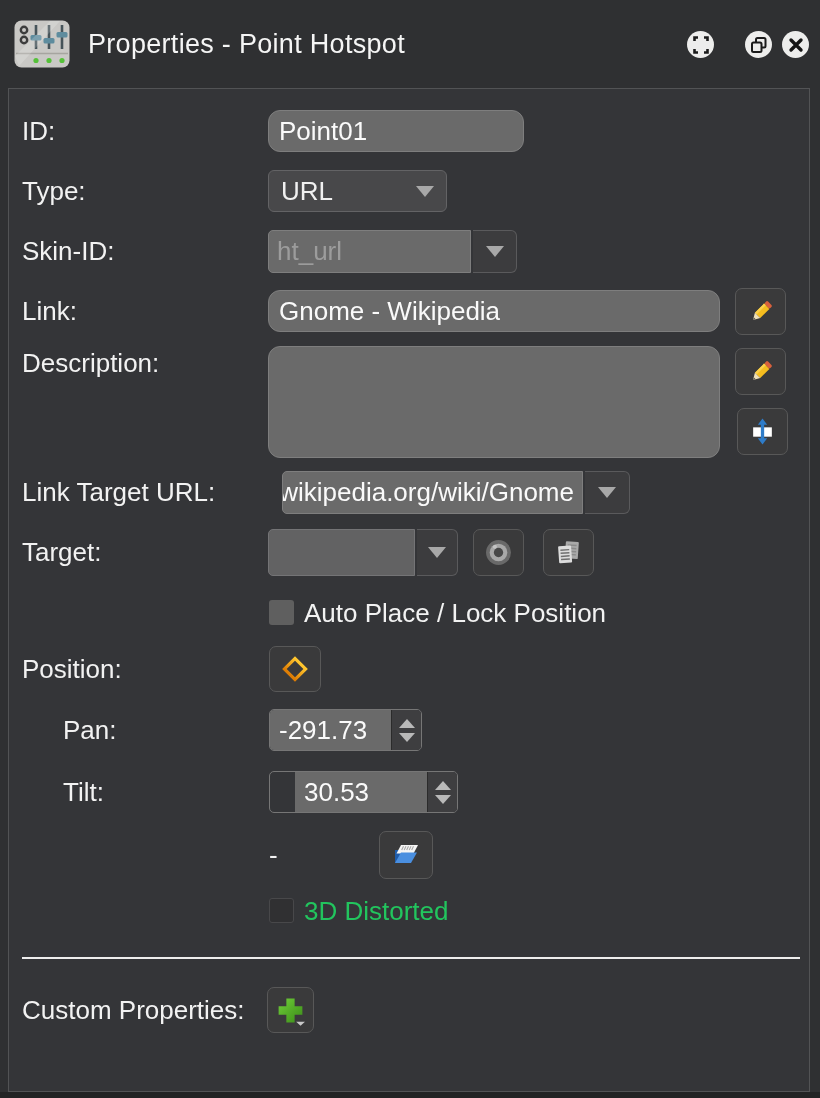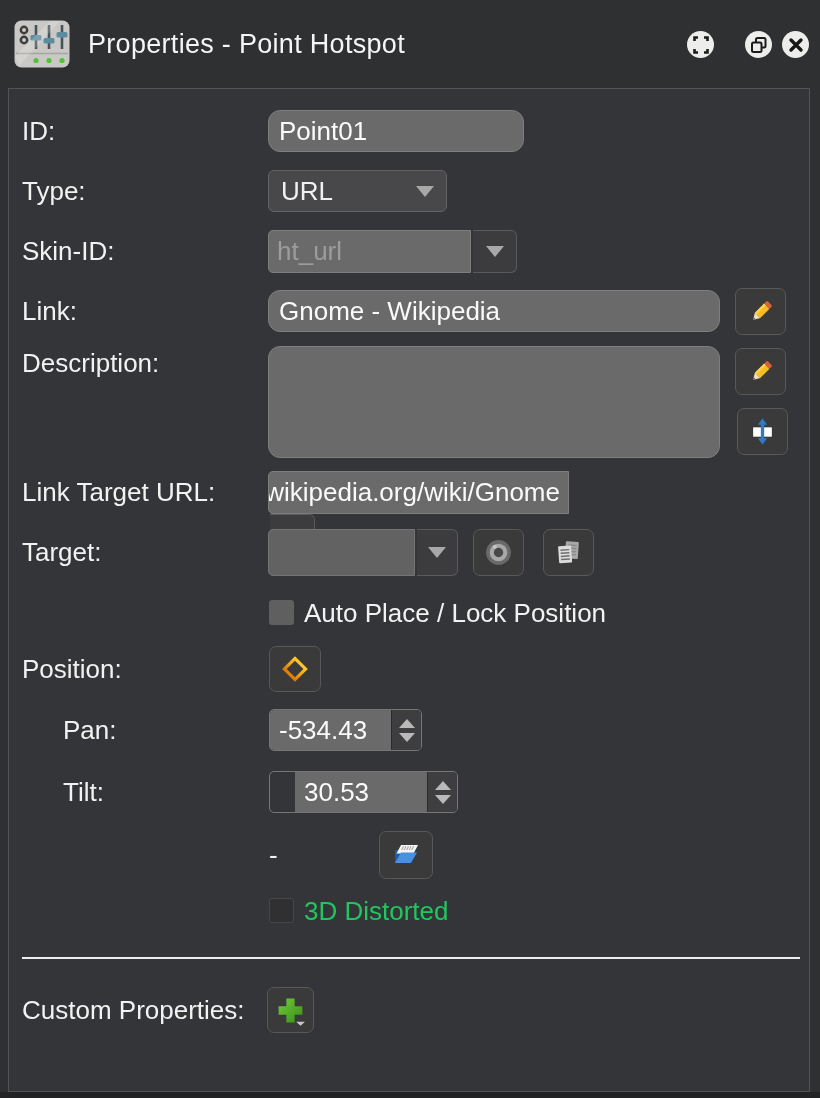--- a/index.html
+++ b/index.html
@@ -169,21 +169,21 @@
         <rect x="4" y="9" width="18" height="9" fill="#ffffff"></rect>
         <g fill="#2e7cc9">
           <rect x="11.4" y="5" width="3.2" height="16"></rect>
           <polygon points="13,0.5 8.5,6.5 17.5,6.5"></polygon>
           <polygon points="13,25.5 8.5,19.5 17.5,19.5"></polygon>
         </g>
       </svg>
     </div>
 
     <div class="label" style="left:13px; top:382px; height:43px;">Link Target URL:</div>
-    <div class="combo" style="left:259px; top:382px;flex-direction:column;">
+    <div class="combo" style="left:273px; top:382px;">
       <div class="val clip-left" style="width:301px; height:43px;">wikipedia.org/wiki/Gnome</div>
       <div class="arrow-seg" style="width:45px; height:43px;">
         <span class="tri"></span>
       </div>
     </div>
 
     <div class="label" style="left:13px; top:440px; height:47px;">Target:</div>
     <div class="combo" style="left:259px; top:440px;">
       <div class="val darker" style="width:147px; height:47px;"></div>
       <div class="arrow-seg" style="width:41px; height:47px;">
@@ -232,21 +232,21 @@
             <stop offset="0" stop-color="#ffc62e"></stop>
               <stop offset="1" stop-color="#de7d04"></stop>
           </linearGradient>
         </defs>
         <rect x="7.5" y="7.5" width="15" height="15" fill="none" stroke="url(#dg)" stroke-width="3.2" transform="rotate(45 15 15)"></rect>
       </svg>
     </div>
 
     <div class="label" style="left:54px; top:620px; height:42px;">Pan:</div>
     <div class="spin" style="left:260px; top:620px; height:42px;">
-      <div class="sval" style="width:121px;">-534.43</div>
+      <div class="sval" style="width:121px;">-291.73</div>
       <div class="sbtns">
         <span class="tri-up-s"></span>
         <span class="tri-down-s"></span>
       </div>
     </div>
 
     <div class="label" style="left:54px; top:682px; height:42px;">Tilt:</div>
     <div class="spin" style="left:260px; top:682px; height:42px;">
       <div class="sval" style="width:132px;margin-left:25px;">30.53</div>
       <div class="sbtns">

